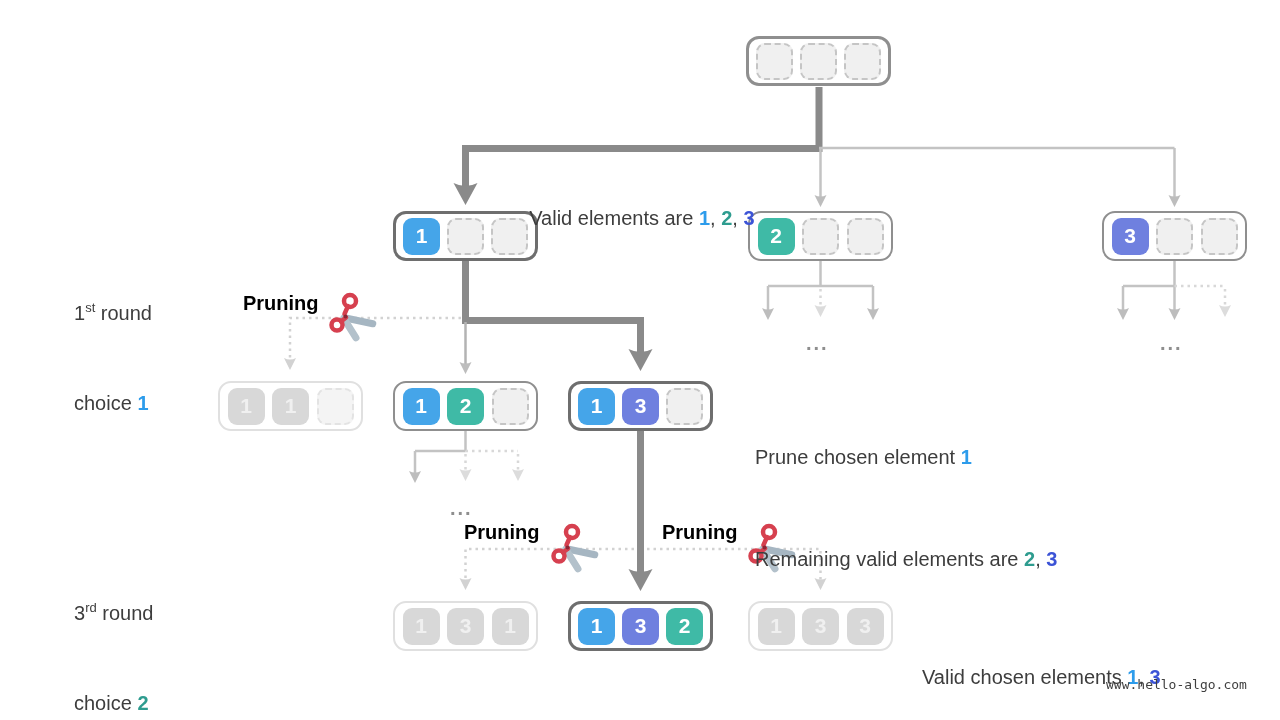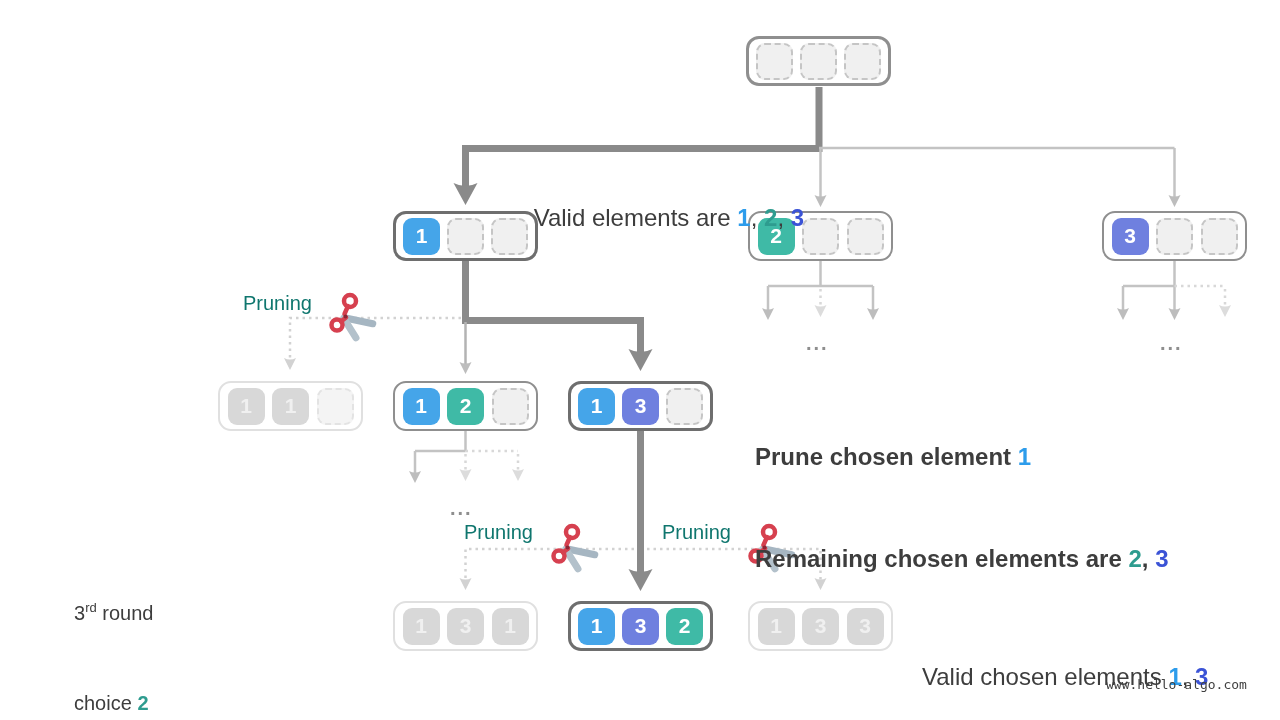--- a/index.html
+++ b/index.html
@@ -17,27 +17,27 @@
   .cell{width:37px;height:37px;border-radius:9px;display:flex;align-items:center;justify-content:center;
         font-weight:700;font-size:21px;color:#fff;box-sizing:border-box;}
   .f-blue{background:#45a5e9;}
   .f-teal{background:#3fbaa6;}
   .f-indigo{background:#6f80df;}
   .empty{background:#f0f0f0;border:2px dashed #c5c5c5;}
   .empty.faded{border-color:#e3e3e3;background:#f4f4f4;}
   .gray{background:#d8d8d8;color:#f0f0f0;}
 
   
-  .ann{position:absolute;font-size:24px;line-height:34px;white-space:pre;color:#3d3d3d;z-index:3;}
+  .ann{position:absolute;font-size:20px;line-height:34px;white-space:pre;color:#3d3d3d;z-index:3;}
   .side{position:absolute;font-size:20px;line-height:30px;white-space:pre;color:#3d3d3d;z-index:3;}
   .side sup{font-size:13px;}
   b.c-blue{color:#2d9ceb;}
   b.c-teal{color:#2e9c8f;}
   b.c-indigo{color:#3b53d6;}
-  .pruning{position:absolute;font-size:20px;font-weight:400;color:#0f766e;z-index:3;}
+  .pruning{position:absolute;font-size:20px;font-weight:700;color:#000000;z-index:3;}
   .dots{position:absolute;font-size:20px;font-weight:700;color:#8e8e8e;letter-spacing:2px;z-index:3;}
   .watermark{position:absolute;left:1106px;top:677px;font-family:"DejaVu Sans Mono",monospace;
              font-size:13px;color:#404040;z-index:3;}
 </style>
 </head>
 <body>
 
 <div id="canvas">
 
   <svg id="wires" viewBox="0 0 1280 720">
@@ -94,32 +94,36 @@
 
     <path d="M461,318 H290 V360" fill="none" stroke="#d2d2d2" stroke-width="2.5" stroke-dasharray="2.5 4" marker-end="url(#mDot)"></path>
     <path d="M634,549 H465.5 V580" fill="none" stroke="#d2d2d2" stroke-width="2.5" stroke-dasharray="2.5 4" marker-end="url(#mDot)"></path>
     <path d="M647,549 H820.5 V580" fill="none" stroke="#d2d2d2" stroke-width="2.5" stroke-dasharray="2.5 4" marker-end="url(#mDot)"></path>
 
     <use href="#scissor-shape" transform="translate(331,294)"></use>
     <use href="#scissor-shape" transform="translate(553,525)"></use>
     <use href="#scissor-shape" transform="translate(750,525)"></use>
   </svg>
 
+  <div class="side" style="left:74px;top:233px;">
+    <div><span>1</span><sup>st</sup><span> round</span></div>
+    <div><span>choice </span><b class="c-blue">1</b></div>
+  </div>
   <div class="side" style="left:74px;top:533px;">
     <div><span>3</span><sup>rd</sup><span> round</span></div>
     <div><span>choice </span><b class="c-teal">2</b></div>
   </div>
 
   <div class="ann" style="left:507px;top:167px;">
     <span>Valid elements are </span><b class="c-blue">1</b><span>, </span><b class="c-teal">2</b><span>, </span><b class="c-indigo">3</b>
   </div>
 
-  <div class="ann" style="left:755px;top:372px;font-weight:bold;">
+  <div class="ann" style="left:755px;top:372px;">
     <div><span>Prune chosen element </span><b class="c-blue">1</b></div>
-    <div><span>Remaining chosen elements are </span><b class="c-teal">2</b><span>, </span><b class="c-indigo">3</b></div>
+    <div><span>Remaining valid elements are </span><b class="c-teal">2</b><span>, </span><b class="c-indigo">3</b></div>
   </div>
 
   <div class="ann" style="left:922px;top:592px;">
     <div><span>Valid chosen elements </span><b class="c-blue">1</b><span>, </span><b class="c-indigo">3</b></div>
     
   </div>
 
   <div class="pruning" style="left:243px;top:292px;">Pruning</div>
   <div class="pruning" style="left:464px;top:521px;">Pruning</div>
   <div class="pruning" style="left:662px;top:521px;">Pruning</div>

